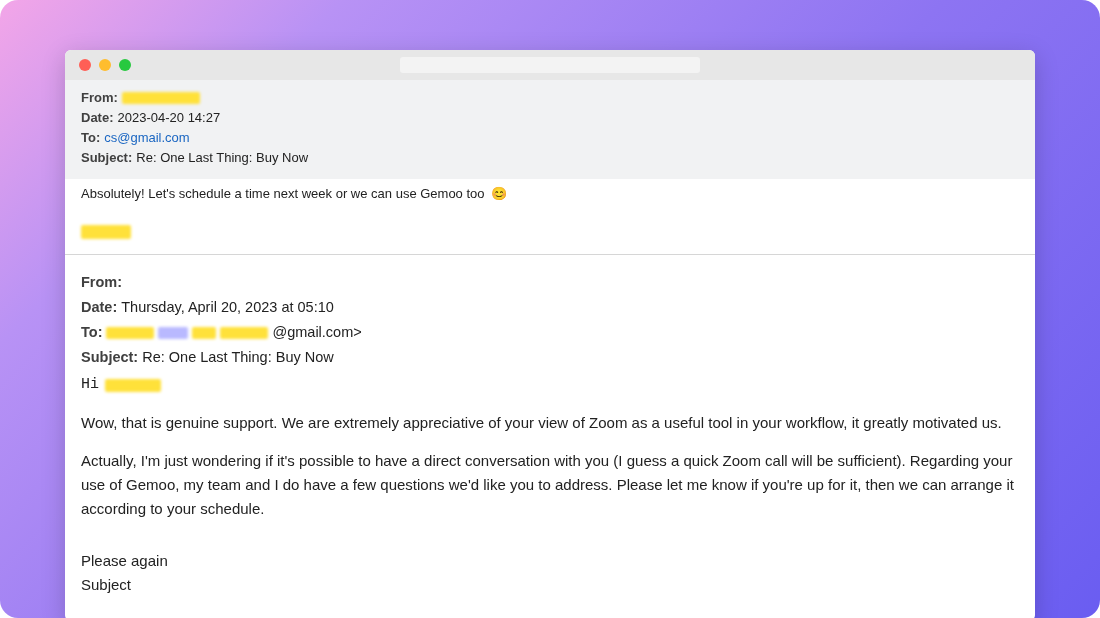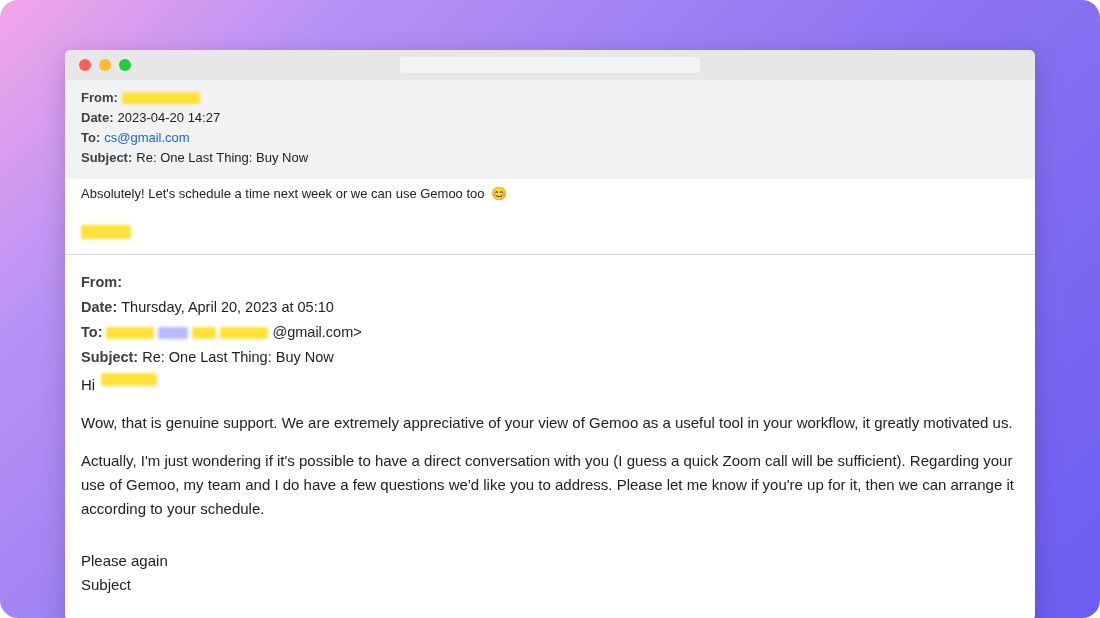--- a/index.html
+++ b/index.html
@@ -54,21 +54,21 @@
   .sig { margin-top: 22px; }
   .quoted {
     padding: 16px 16px 24px;
     font-size: 15px; line-height:1.6; color:#222;
   }
   .qhdr { font-size: 14.5px; }
   .qhdr .row { margin-bottom: 2px; display:flex; align-items:center; gap:4px; flex-wrap:wrap;}
   .qhdr .lbl { font-weight:700; }
   .qbody { margin-top: 4px; }
   .qbody p { margin-top: 14px; }
-  .greet { display:flex; align-items:flex-start; gap:6px; }
+  .greet { display:flex; align-items:center; gap:6px;font-family:Liberation Mono, monospace; }
 </style>
 </head>
 <body>
 
 <div class="bg">
   <div class="window">
 
     <div class="titlebar">
       <span class="dot dot-red"></span>
       <span class="dot dot-yellow"></span>
@@ -126,21 +126,21 @@
           <span class="lbl">Subject:</span>
           <span>Re: One Last Thing: Buy Now</span>
         </div>
       </div>
 
       <div class="qbody">
         <div class="greet">
           <span>Hi</span>
           <span class="redact redact-yellow" style="width:56px; height:13px"></span>
         </div>
-        <p>Wow, that is genuine support. We are extremely appreciative of your view of Gemoo as a useful tool in your workflow, it greatly motivated us.</p>
+        <p>Wow, that is genuine support. We are extremely appreciative of your view of Zoom as a useful tool in your workflow, it greatly motivated us.</p>
         <p>Actually, I'm just wondering if it's possible to have a direct conversation with you (I guess a quick Zoom call will be sufficient). Regarding your use of Gemoo, my team and I do have a few questions we'd like you to address. Please let me know if you're up for it, then we can arrange it according to your schedule.</p>
         <p style="margin-top:28px">
           <span>Please again</span><br>
           <span>Subject</span>
         </p>
       </div>
     </div>
 
   </div>
 </div>

